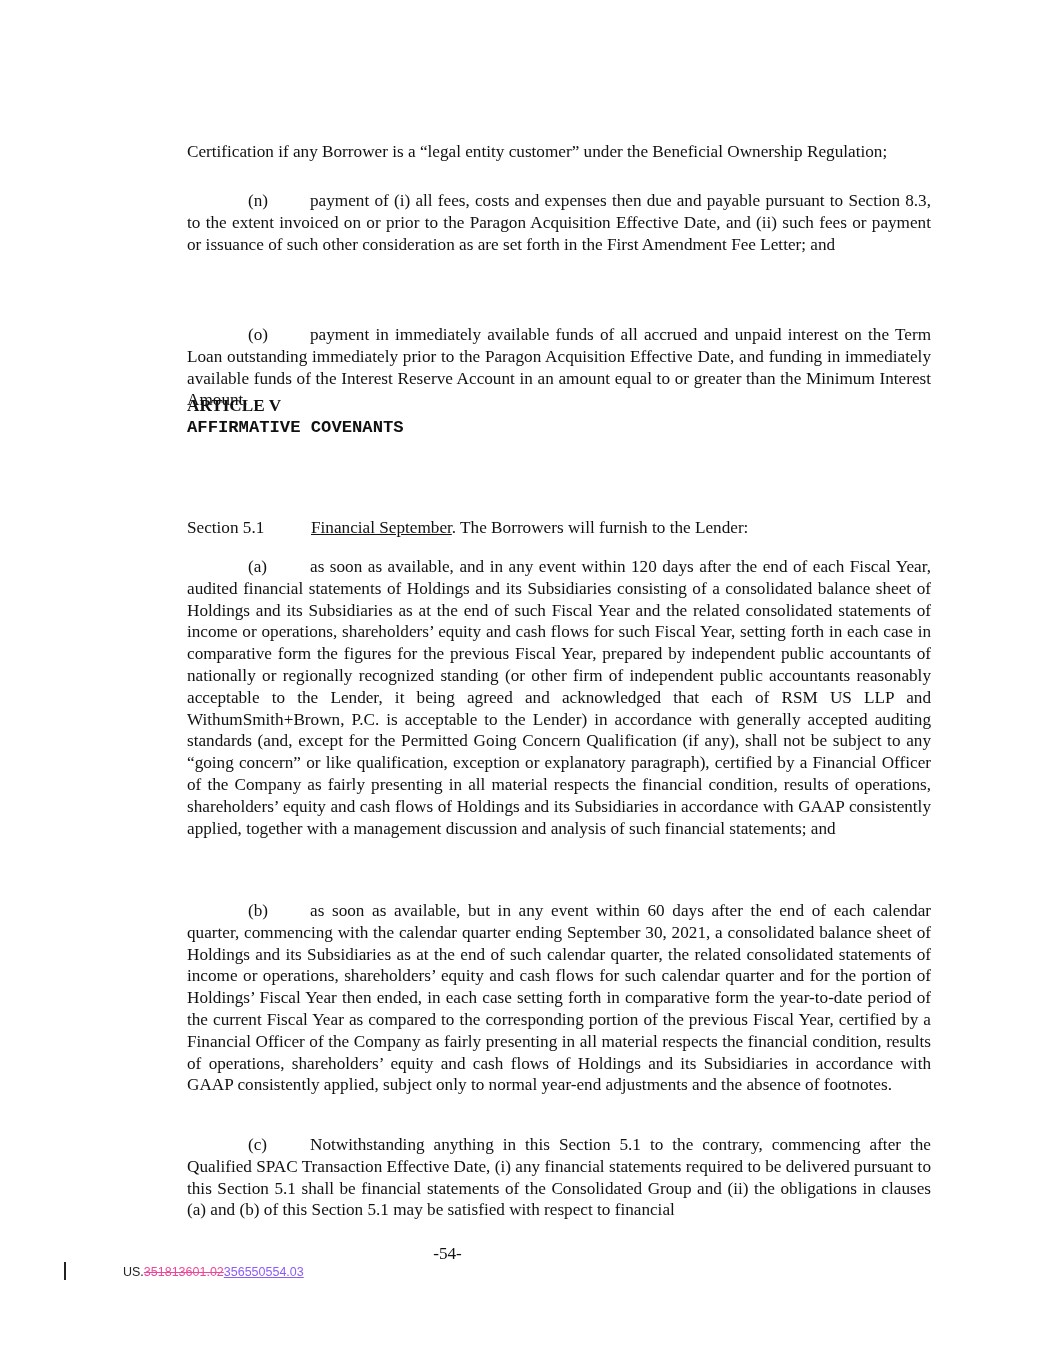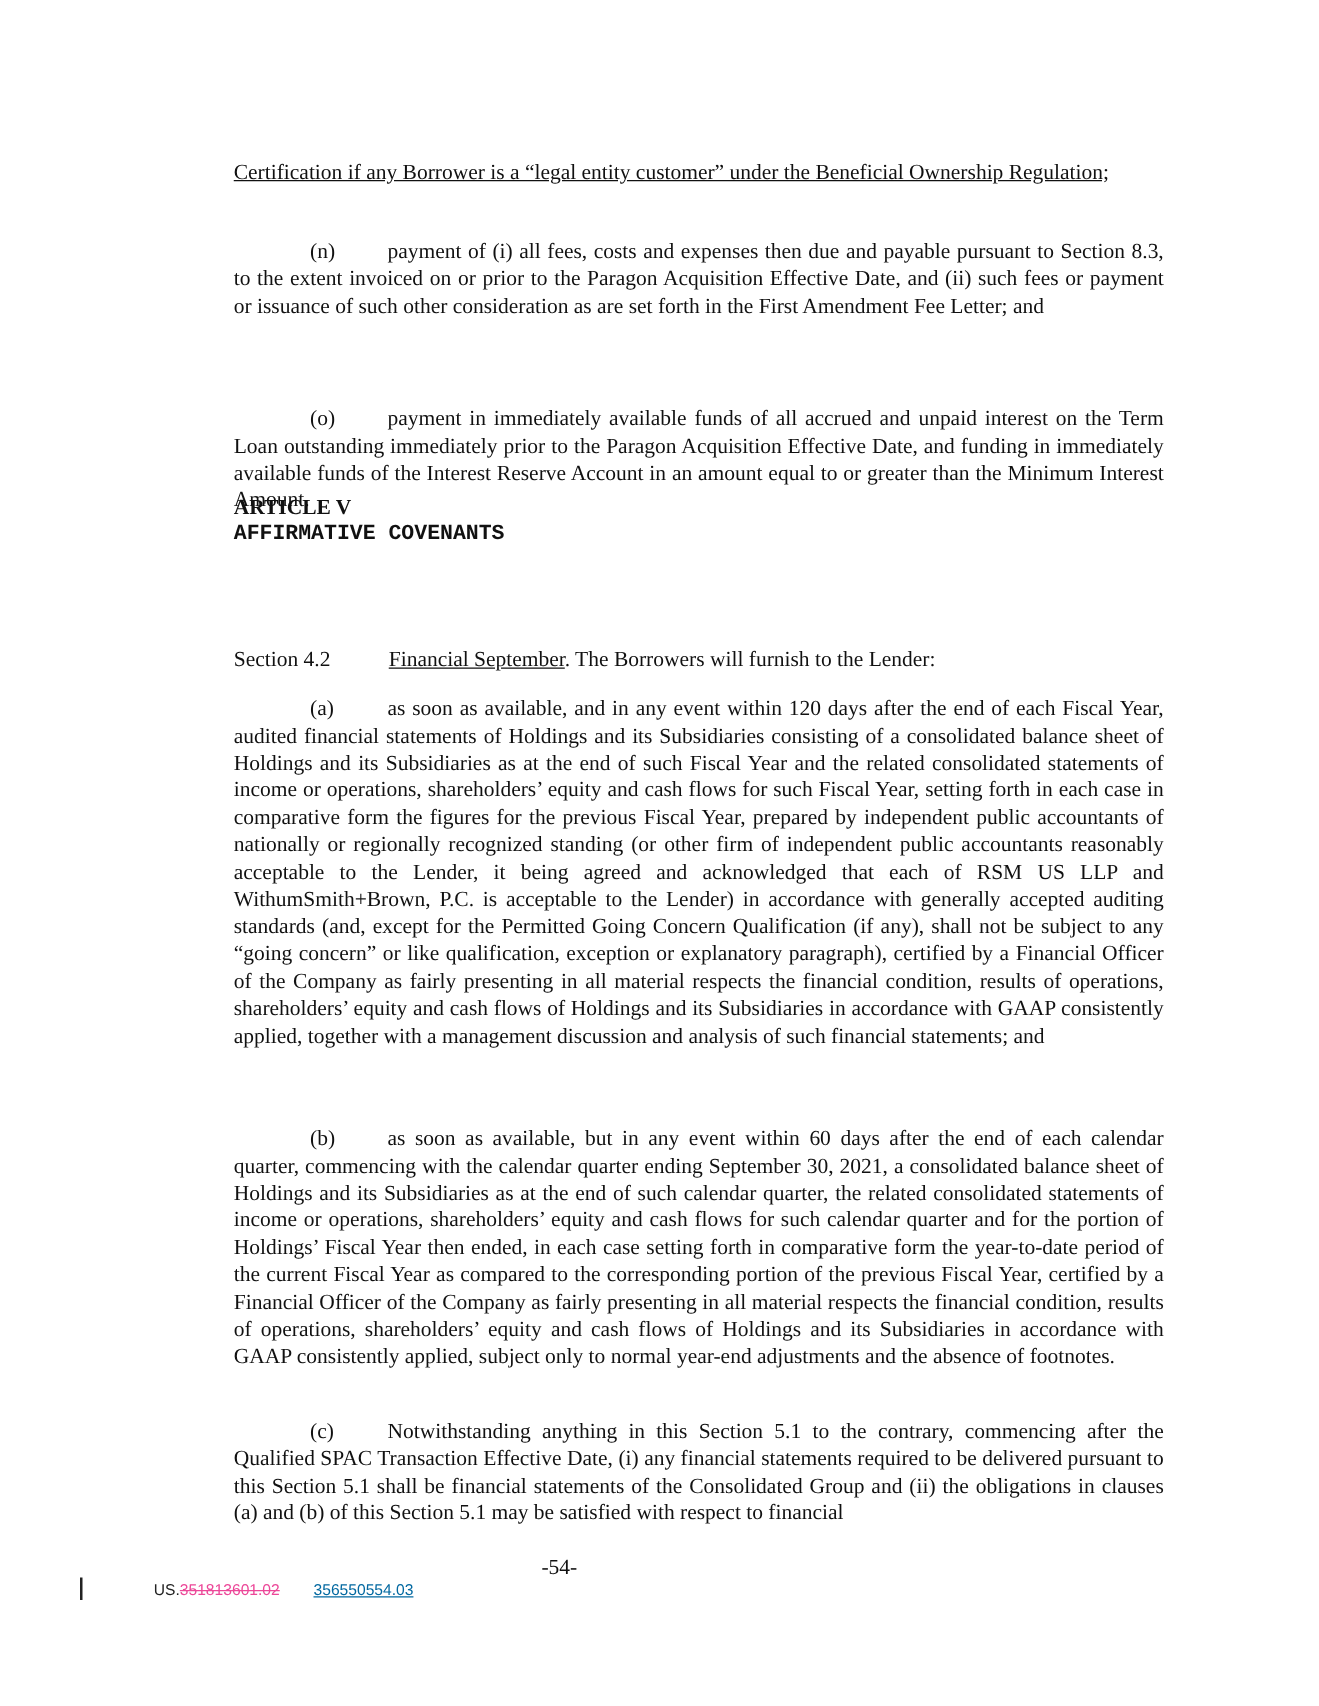--- a/index.html
+++ b/index.html
@@ -17,38 +17,38 @@
     .intro .first { padding-left: 64px; }
     .section-line { position: absolute; left: 187px; font-size: 17.2px; line-height: 21.8px; white-space: nowrap; }
     .section-num { display: inline-block; width: 124px; }
     .u { text-decoration: underline; }
     .footer-num { position: absolute; left: 0; width: 895px; top: 1244px; text-align: center;
       font-size: 17.2px; }
     .change-bar { position: absolute; left: 64px; top: 1262px; width: 1.5px; height: 18px; background: #222; }
     .docid { position: absolute; left: 123px; top: 1265px; font-family: "Liberation Sans", "DejaVu Sans", sans-serif;
       font-size: 12.5px; color: #222; }
     .docid .del { color: #ec4899; text-decoration: line-through; }
-    .docid .ins { color: #0369a1; text-decoration: underline; padding-left: 27px; }
+    .docid .ins { color: #8b5cf6; text-decoration: underline; }
   </style>
 </head>
 <body>
 
 <div class="page">
 
-  <div class="para" style="top:127px;text-decoration:underline;">Certification if any Borrower is a “legal entity customer” under the Beneficial Ownership Regulation;</div>
+  <div class="para" style="top:141px;">Certification if any Borrower is a “legal entity customer” under the Beneficial Ownership Regulation;</div>
 
   <div class="para indent" style="top:190px;"><span class="label">(n)</span><span>payment of (i) all fees, costs and expenses then due and payable pursuant to Section 8.3, to the extent invoiced on or prior to the Paragon Acquisition Effective Date, and (ii) such fees or payment or issuance of such other consideration as are set forth in the First Amendment Fee Letter; and</span></div>
 
   <div class="para indent" style="top:291px;margin-top:33px;"><span class="label">(o)</span><span>payment in immediately available funds of all accrued and unpaid interest on the Term Loan outstanding immediately prior to the Paragon Acquisition Effective Date, and funding in immediately available funds of the Interest Reserve Account in an amount equal to or greater than the Minimum Interest Amount.</span></div>
 
   <div class="heading" style="top:395px;">ARTICLE V</div>
   <div class="heading" style="top:417px;font-family:Liberation Mono, monospace;">AFFIRMATIVE COVENANTS</div>
 
 
-  <div class="section-line" style="top:517px;"><span class="section-num">Section 4.2</span><span class="u">Financial September</span><span>.  The Borrowers will furnish to the Lender:</span></div>
+  <div class="section-line" style="top:517px;"><span class="section-num">Section 5.1</span><span class="u">Financial September</span><span>.  The Borrowers will furnish to the Lender:</span></div>
 
   <div class="para indent" style="top:556px;"><span class="label">(a)</span><span>as soon as available, and in any event within 120 days after the end of each Fiscal Year, audited financial statements of Holdings and its Subsidiaries consisting of a consolidated balance sheet of Holdings and its Subsidiaries as at the end of such Fiscal Year and the related consolidated statements of income or operations, shareholders’ equity and cash flows for such Fiscal Year, setting forth in each case in comparative form the figures for the previous Fiscal Year, prepared by independent public accountants of nationally or regionally recognized standing (or other firm of independent public accountants reasonably acceptable to the Lender, it being agreed and acknowledged that each of RSM US LLP and WithumSmith+Brown, P.C. is acceptable to the Lender) in accordance with generally accepted auditing standards (and, except for the Permitted Going Concern Qualification (if any), shall not be subject to any “going concern” or like qualification, exception or explanatory paragraph), certified by a Financial Officer of the Company as fairly presenting in all material respects the financial condition, results of operations, shareholders’ equity and cash flows of Holdings and its Subsidiaries in accordance with GAAP consistently applied, together with a management discussion and analysis of such financial statements; and</span></div>
 
   <div class="para indent" style="top:900px;"><span class="label">(b)</span><span>as soon as available, but in any event within 60 days after the end of each calendar quarter, commencing with the calendar quarter ending September 30, 2021, a consolidated balance sheet of Holdings and its Subsidiaries as at the end of such calendar quarter, the related consolidated statements of income or operations, shareholders’ equity and cash flows for such calendar quarter and for the portion of Holdings’ Fiscal Year then ended, in each case setting forth in comparative form the year-to-date period of the current Fiscal Year as compared to the corresponding portion of the previous Fiscal Year, certified by a Financial Officer of the Company as fairly presenting in all material respects the financial condition, results of operations, shareholders’ equity and cash flows of Holdings and its Subsidiaries in accordance with GAAP consistently applied, subject only to normal year-end adjustments and the absence of footnotes.</span></div>
 
   <div class="para indent" style="top:1134px;"><span class="label">(c)</span><span>Notwithstanding anything in this Section 5.1 to the contrary, commencing after the Qualified SPAC Transaction Effective Date, (i) any financial statements required to be delivered pursuant to this Section 5.1 shall be financial statements of the Consolidated Group and (ii) the obligations in clauses (a) and (b) of this Section 5.1 may be satisfied with respect to financial</span></div>
 
   <div class="footer-num">-54-</div>
 
   <div class="change-bar"></div>

